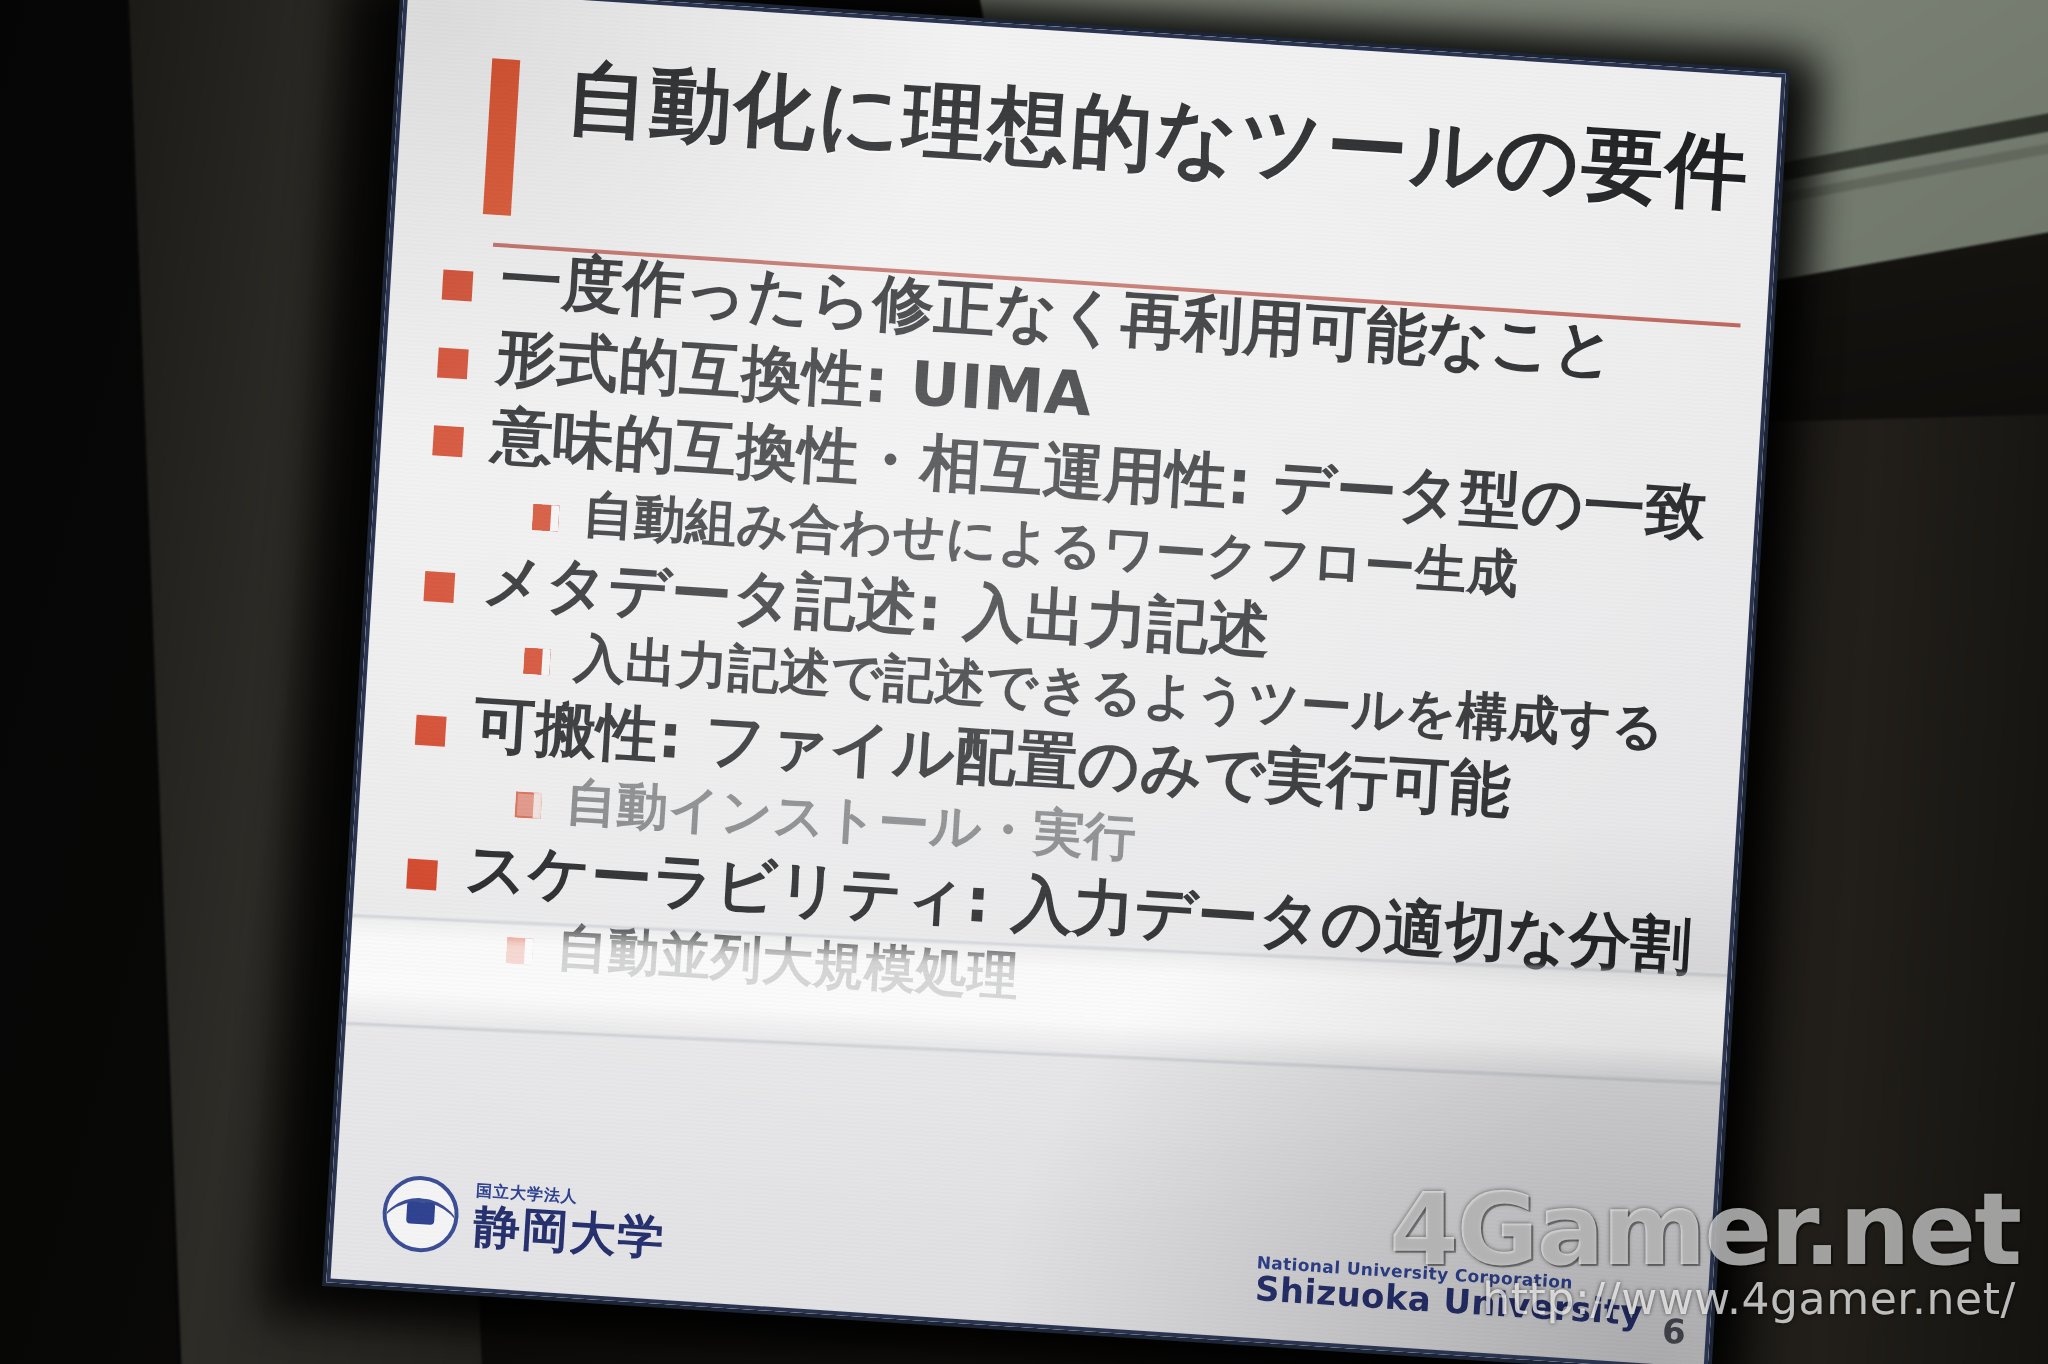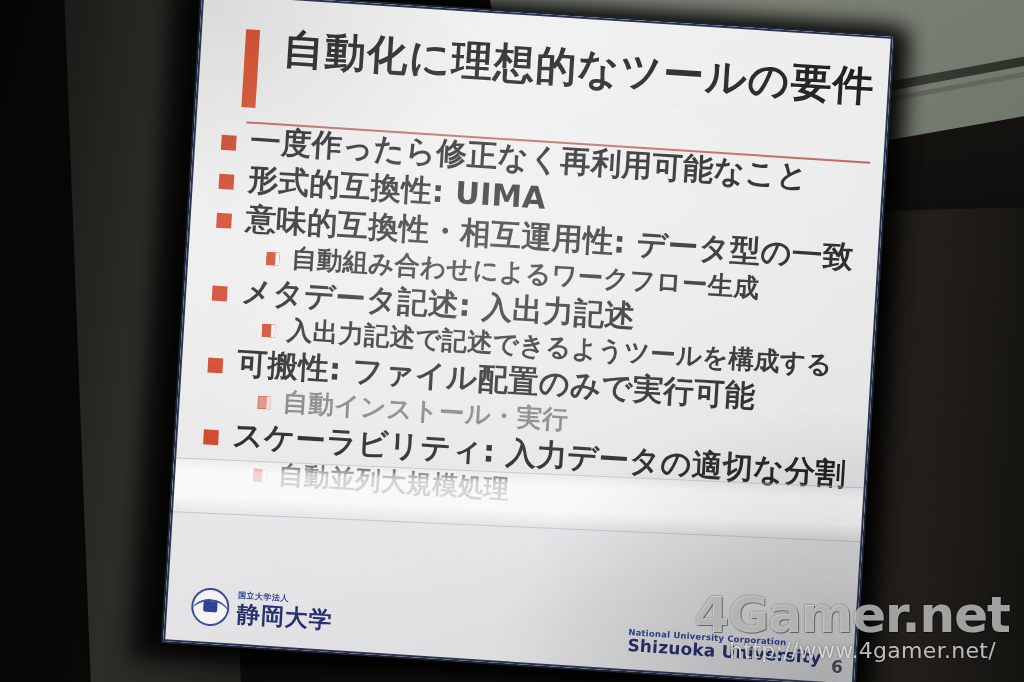--- a/index.html
+++ b/index.html
@@ -101,21 +101,21 @@
   .uni-en-sub{font-size:8.5px;color:#2f4391;font-weight:700;letter-spacing:.2px;}
   .uni-en-main{font-size:17px;color:#26306e;font-weight:700;letter-spacing:.2px;}
   .pagenum{position:absolute;right:12px;bottom:8px;font-size:17px;color:#4b4f58;font-weight:600;}
 
   
   .wm{position:absolute;right:6px;bottom:10px;width:330px;height:86px;pointer-events:none;}
   .wm-logo{position:absolute;right:8px;top:0;font-size:50px;font-weight:700;
      color:rgba(255,255,255,.62);letter-spacing:-1px;
      text-shadow:0 0 2px rgba(0,0,0,.55),1px 1px 0 rgba(0,0,0,.35);
      font-family:"DejaVu Sans","Liberation Sans",sans-serif;}
-  .wm-url{position:absolute;right:22px;top:52px;font-size:22px;color:rgba(255,255,255,.72);
+  .wm-url{position:absolute;right:10px;top:52px;font-size:22px;color:rgba(255,255,255,.72);
      letter-spacing:.3px;text-shadow:0 0 2px rgba(0,0,0,.6);}
 </style>
 </head>
 <body>
 
 <div id="stage">
 
   <div class="room-dark"></div>
   <div class="ceiling2"></div>
   <div class="ceiling"></div>

